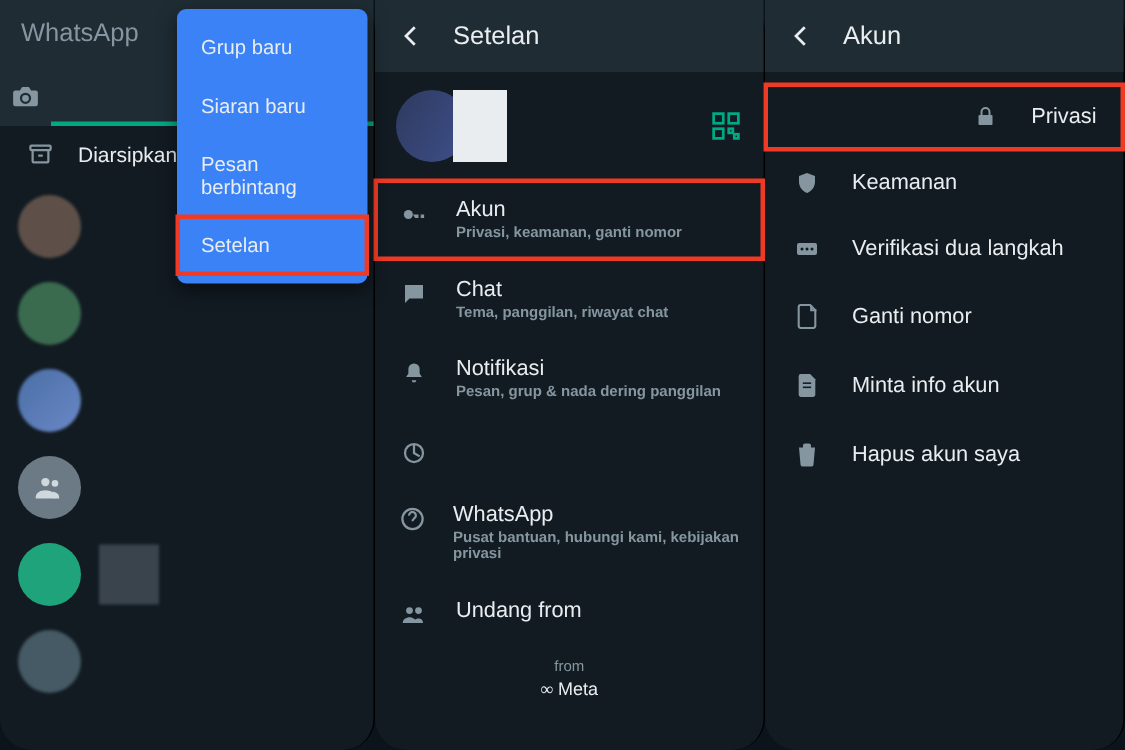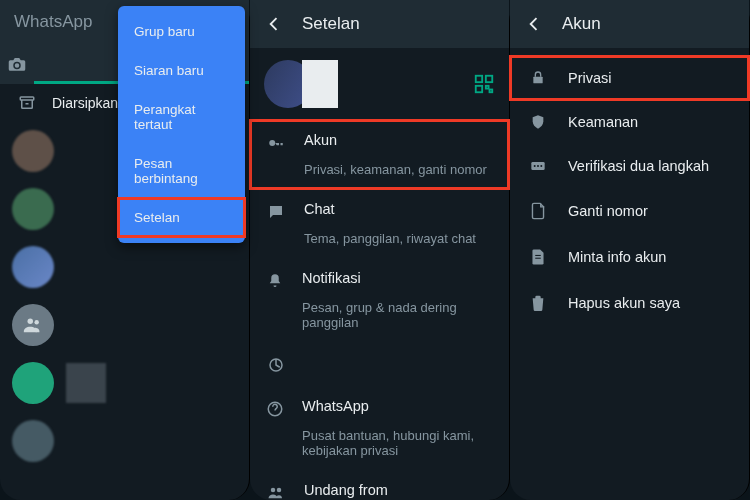--- a/index.html
+++ b/index.html
@@ -34,28 +34,28 @@
   .profile { display: flex; align-items: center; padding: 12px 14px; justify-content: space-between; }
   .pf-av { display: flex; gap: -6px; }
   .pfimg { width: 48px; height: 48px; border-radius: 50%; background: linear-gradient(120deg,#2d3a5f,#3f4f8a); }
   .pfsq { width: 36px; height: 48px; background: #e9edef; margin-left: -10px; }
   .qr { color: #00a884; }
   .setlist { }
   .setitem { display: flex; gap: 18px; padding: 12px 16px; align-items: flex-start; }
   .setitem.hl { outline: 3px solid #ef3a26; outline-offset: -2px; }
   .seticon { width: 20px; color: #8696a0; display:flex; justify-content:center; padding-top:2px; }
   .settxt .t { font-size: 14.5px; color: #e9edef; }
-  .settxt .s { font-size: 13px; color: #8696a0; margin-top: 14px; }
+  .settxt .s { font-size: 10px; color: #8696a0; margin-top: 2px; font-weight: bold; }
   .from { text-align: center; font-size: 10px; color: #8696a0; margin-top: 8px; }
   .meta { text-align: center; font-size: 12px; color: #e9edef; margin-top: 2px; }
 
   
   .acclist { padding-top: 8px; }
   .accitem { display: flex; gap: 20px; padding: 14px 18px; align-items: center; font-size: 14.5px; }
-  .accitem.hl { outline: 3px solid #ef3a26; outline-offset: -2px; }
+  .accitem.hl { outline: 3px solid #ef3a26; outline-offset: -2px; justify-content: flex-end; }
   .accicon { width: 20px; color: #8696a0; display:flex; justify-content:center; }
 
   svg { display: block; }
 </style>
 </head>
 <body>
 
 <div class="panel p1">
   <div class="hdr1">
     <div class="app-title">WhatsApp</div>
@@ -102,21 +102,20 @@
         <div style="width:40px;height:40px;background:#3a444c;filter:blur(1px)"></div>
       </div>
     <div class="chat-row">
         <div class="avatar" style="background:#455a64"></div>
       </div>
   </div>
 
   <div class="menu">
     <div class="menu-item">Grup baru</div>
     <div class="menu-item">Siaran baru</div>
-    <div class="menu-item">Perangkat tertaut</div>
     <div class="menu-item">Pesan berbintang</div>
     <div class="menu-item hl">Setelan</div>
   </div>
 </div>
 
 <div class="panel p2">
   <div class="hdr2">
     <span class="back">
       <svg width="20" height="20" viewBox="0 0 24 24" fill="none" stroke="currentColor" stroke-width="2.2">
           <path d="M15 5l-7 7 7 7"></path>

